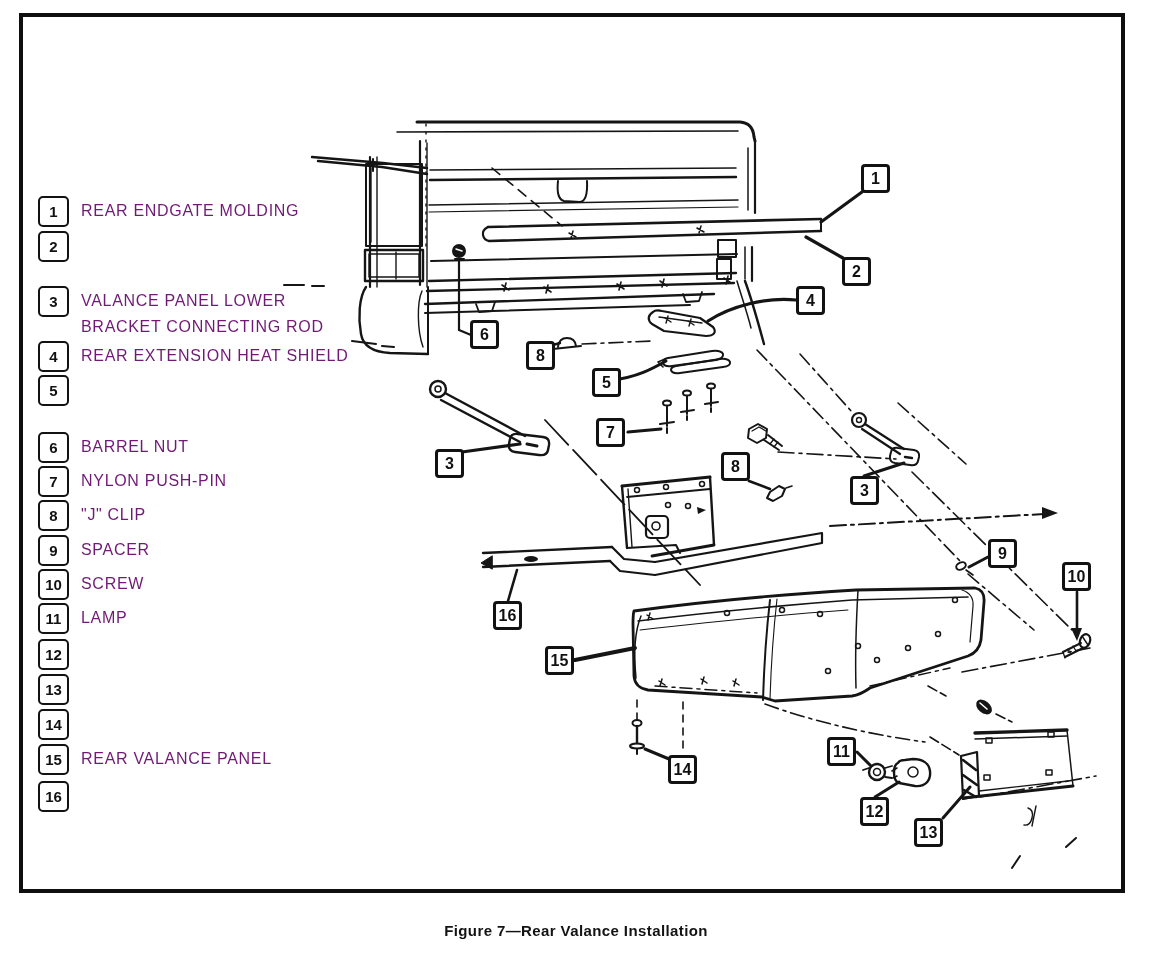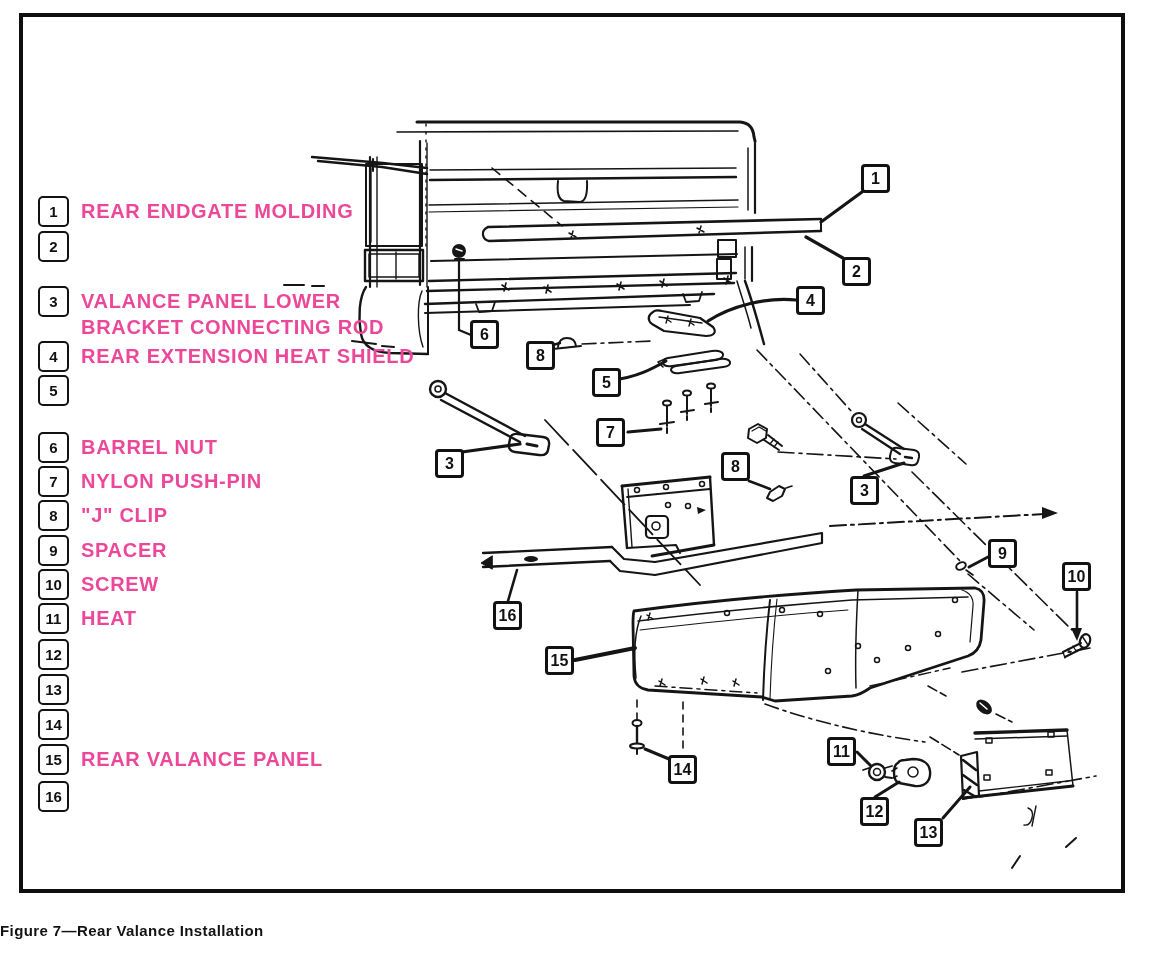--- a/index.html
+++ b/index.html
@@ -6,27 +6,27 @@
   body{width:1152px;height:960px;position:relative;overflow:hidden;
        font-family:"Liberation Sans","DejaVu Sans",sans-serif;color:#151515;}
   .frame{position:absolute;left:19px;top:13px;width:1098px;height:872px;
          border:4px solid #0f0f0f;background:#fff;}
   svg.art{position:absolute;left:0;top:0;}
   
   .lrow{position:absolute;left:38px;display:flex;gap:12px;align-items:flex-start;}
   .lbox{width:27px;height:27px;border:2.5px solid #121212;border-radius:5px;
         background:#fff;display:flex;align-items:center;justify-content:center;
         font-weight:bold;font-size:15px;flex:0 0 auto;color:#111;}
-  .llabel{font-weight:bold;font-size:20px;letter-spacing:.7px;line-height:26px;
-          white-space:pre-line;padding-top:2px;color:#ec4899;}
+  .llabel{font-weight:normal;font-size:16px;letter-spacing:.7px;line-height:26px;
+          white-space:pre-line;padding-top:2px;color:#701a75;}
   
   .co{position:absolute;width:29px;height:29px;border:3px solid #121212;border-radius:4px;
       background:#fff;display:flex;align-items:center;justify-content:center;
       font-weight:bold;font-size:16px;color:#111;box-sizing:border-box;z-index:5;}
-  .caption{position:absolute;left:0;top:922px;width:1152px;text-align:left;
+  .caption{position:absolute;left:0;top:922px;width:1152px;text-align:center;
            font-weight:bold;font-size:15px;letter-spacing:.4px;color:#131313;}
 </style>
 </head>
 <body>
 
 <div class="frame"></div>
 
 <svg class="art" width="1152" height="960" viewBox="0 0 1152 960" fill="none" stroke="#151515" stroke-width="2" stroke-linecap="round" stroke-linejoin="round">
 
   <g>
@@ -384,21 +384,21 @@
 <div class="lrow" style="top:569px">
     <div class="lbox">
       <span>10</span>
     </div>
     <div class="llabel">SCREW</div>
   </div>
 <div class="lrow" style="top:603px">
     <div class="lbox">
       <span>11</span>
     </div>
-    <div class="llabel">HEAT</div>
+    <div class="llabel">LAMP</div>
   </div>
 <div class="lrow" style="top:639px">
     <div class="lbox">
       <span>12</span>
     </div>
   </div>
 <div class="lrow" style="top:674px">
     <div class="lbox">
       <span>13</span>
     </div>

